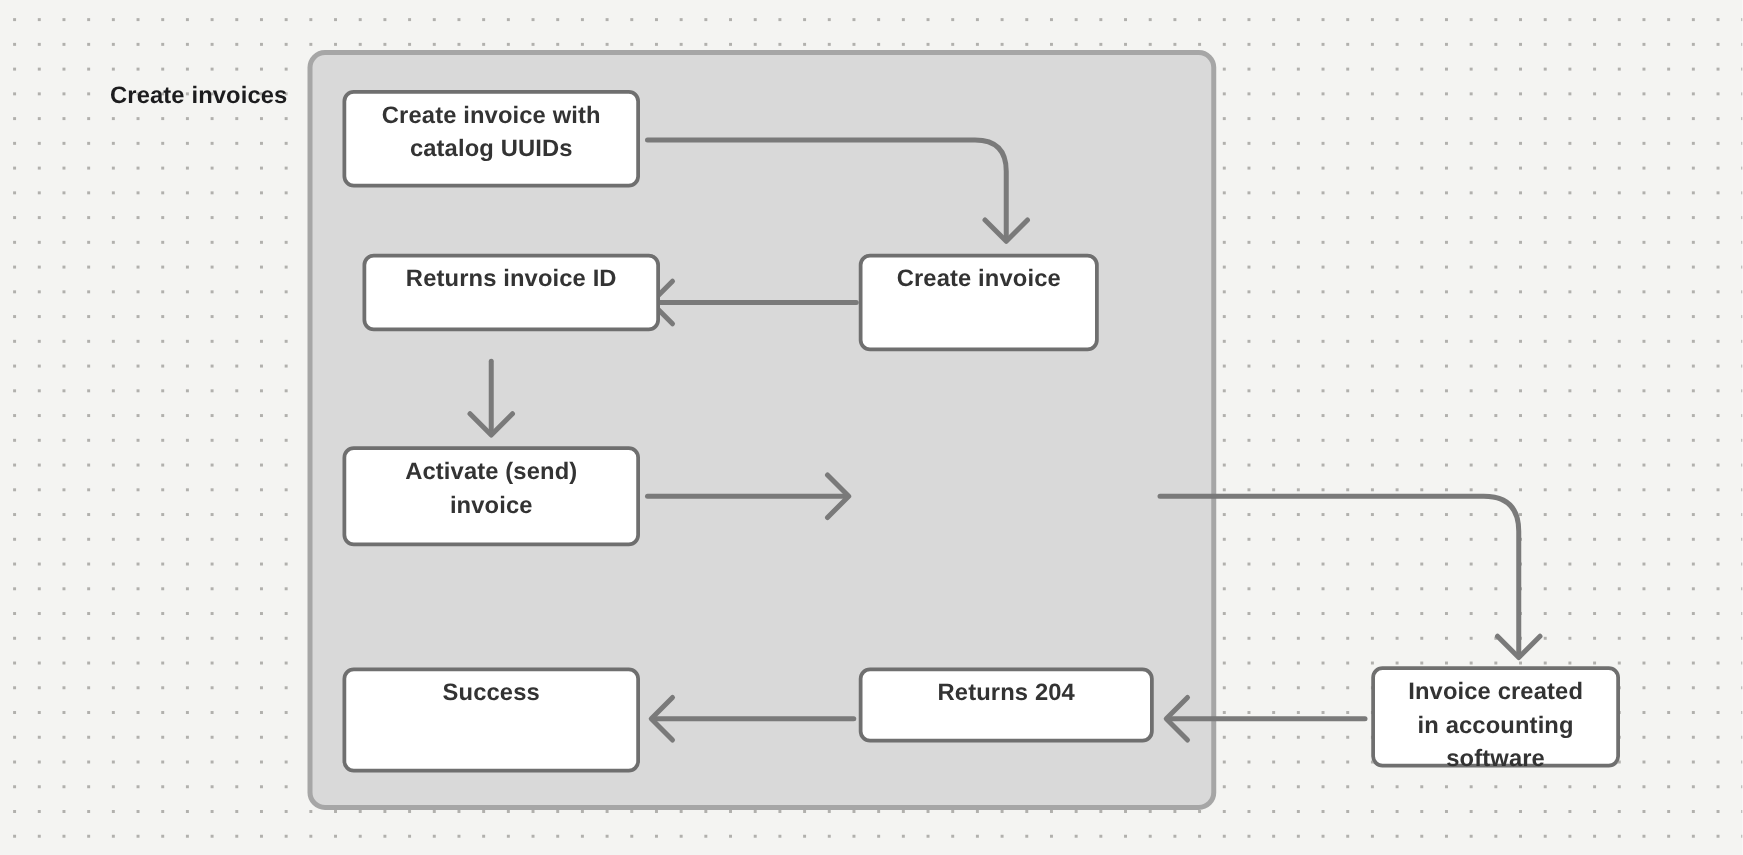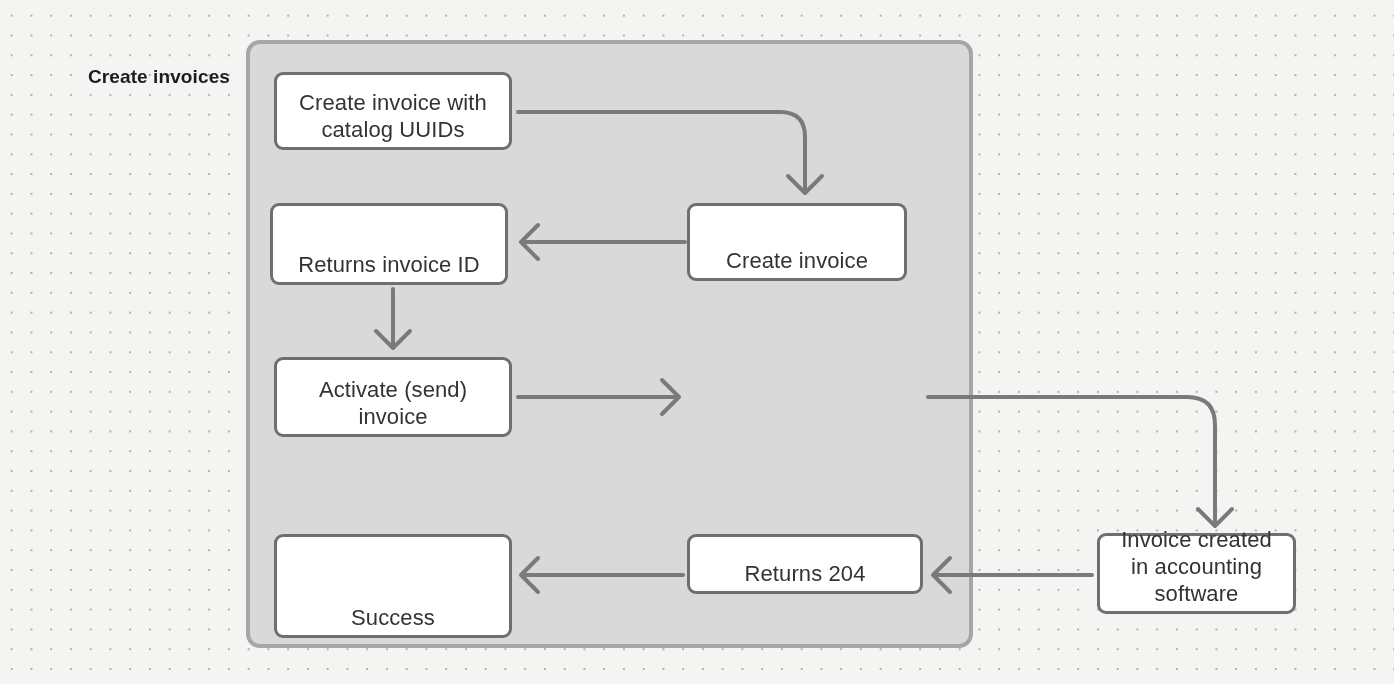--- a/index.html
+++ b/index.html
@@ -45,36 +45,37 @@
     color: var(--title-color);
     white-space: nowrap;
   }
 
   .node {
     position: absolute;
     background: var(--node-fill);
     border: 3.5px solid var(--node-border);
     border-radius: 9px;
     display: flex;
-    align-items: flex-end;
+    align-items: flex-start;
     justify-content: center;
     text-align: center;
-    font-size: 22px;
+    font-size: 19px;
     line-height: 27px;
     color: var(--node-text);
     padding: 4px 20px;
     letter-spacing: 0.1px;
+    font-weight: bold;
   }
 
   .n0 { left: 274px;  top: 72px;  width: 238px; height: 78px; }
-  .n1 { left: 270px;  top: 203px; width: 238px; height: 82px; }
-  .n2 { left: 687px;  top: 203px; width: 220px; height: 78px; }
+  .n1 { left: 290px;  top: 203px; width: 238px; height: 62px; }
+  .n2 { left: 687px;  top: 203px; width: 192px; height: 78px; }
   .n3 { left: 274px;  top: 357px; width: 238px; height: 80px; padding: 4px 20px; }
   .n4 { left: 687px;  top: 357px; width: 236px; height: 80px; }
-  .n5 { left: 274px;  top: 534px; width: 238px; height: 104px; }
+  .n5 { left: 274px;  top: 534px; width: 238px; height: 84px; }
   .n6 { left: 687px;  top: 534px; width: 236px; height: 60px; }
   .n7 { left: 1097px; top: 533px; width: 199px; height: 81px; }
 
   .connector-layer {
     position: absolute;
     left: 0; top: 0;
     width: 1394px; height: 684px;
     pointer-events: none;
   }
   .connector-layer path {

